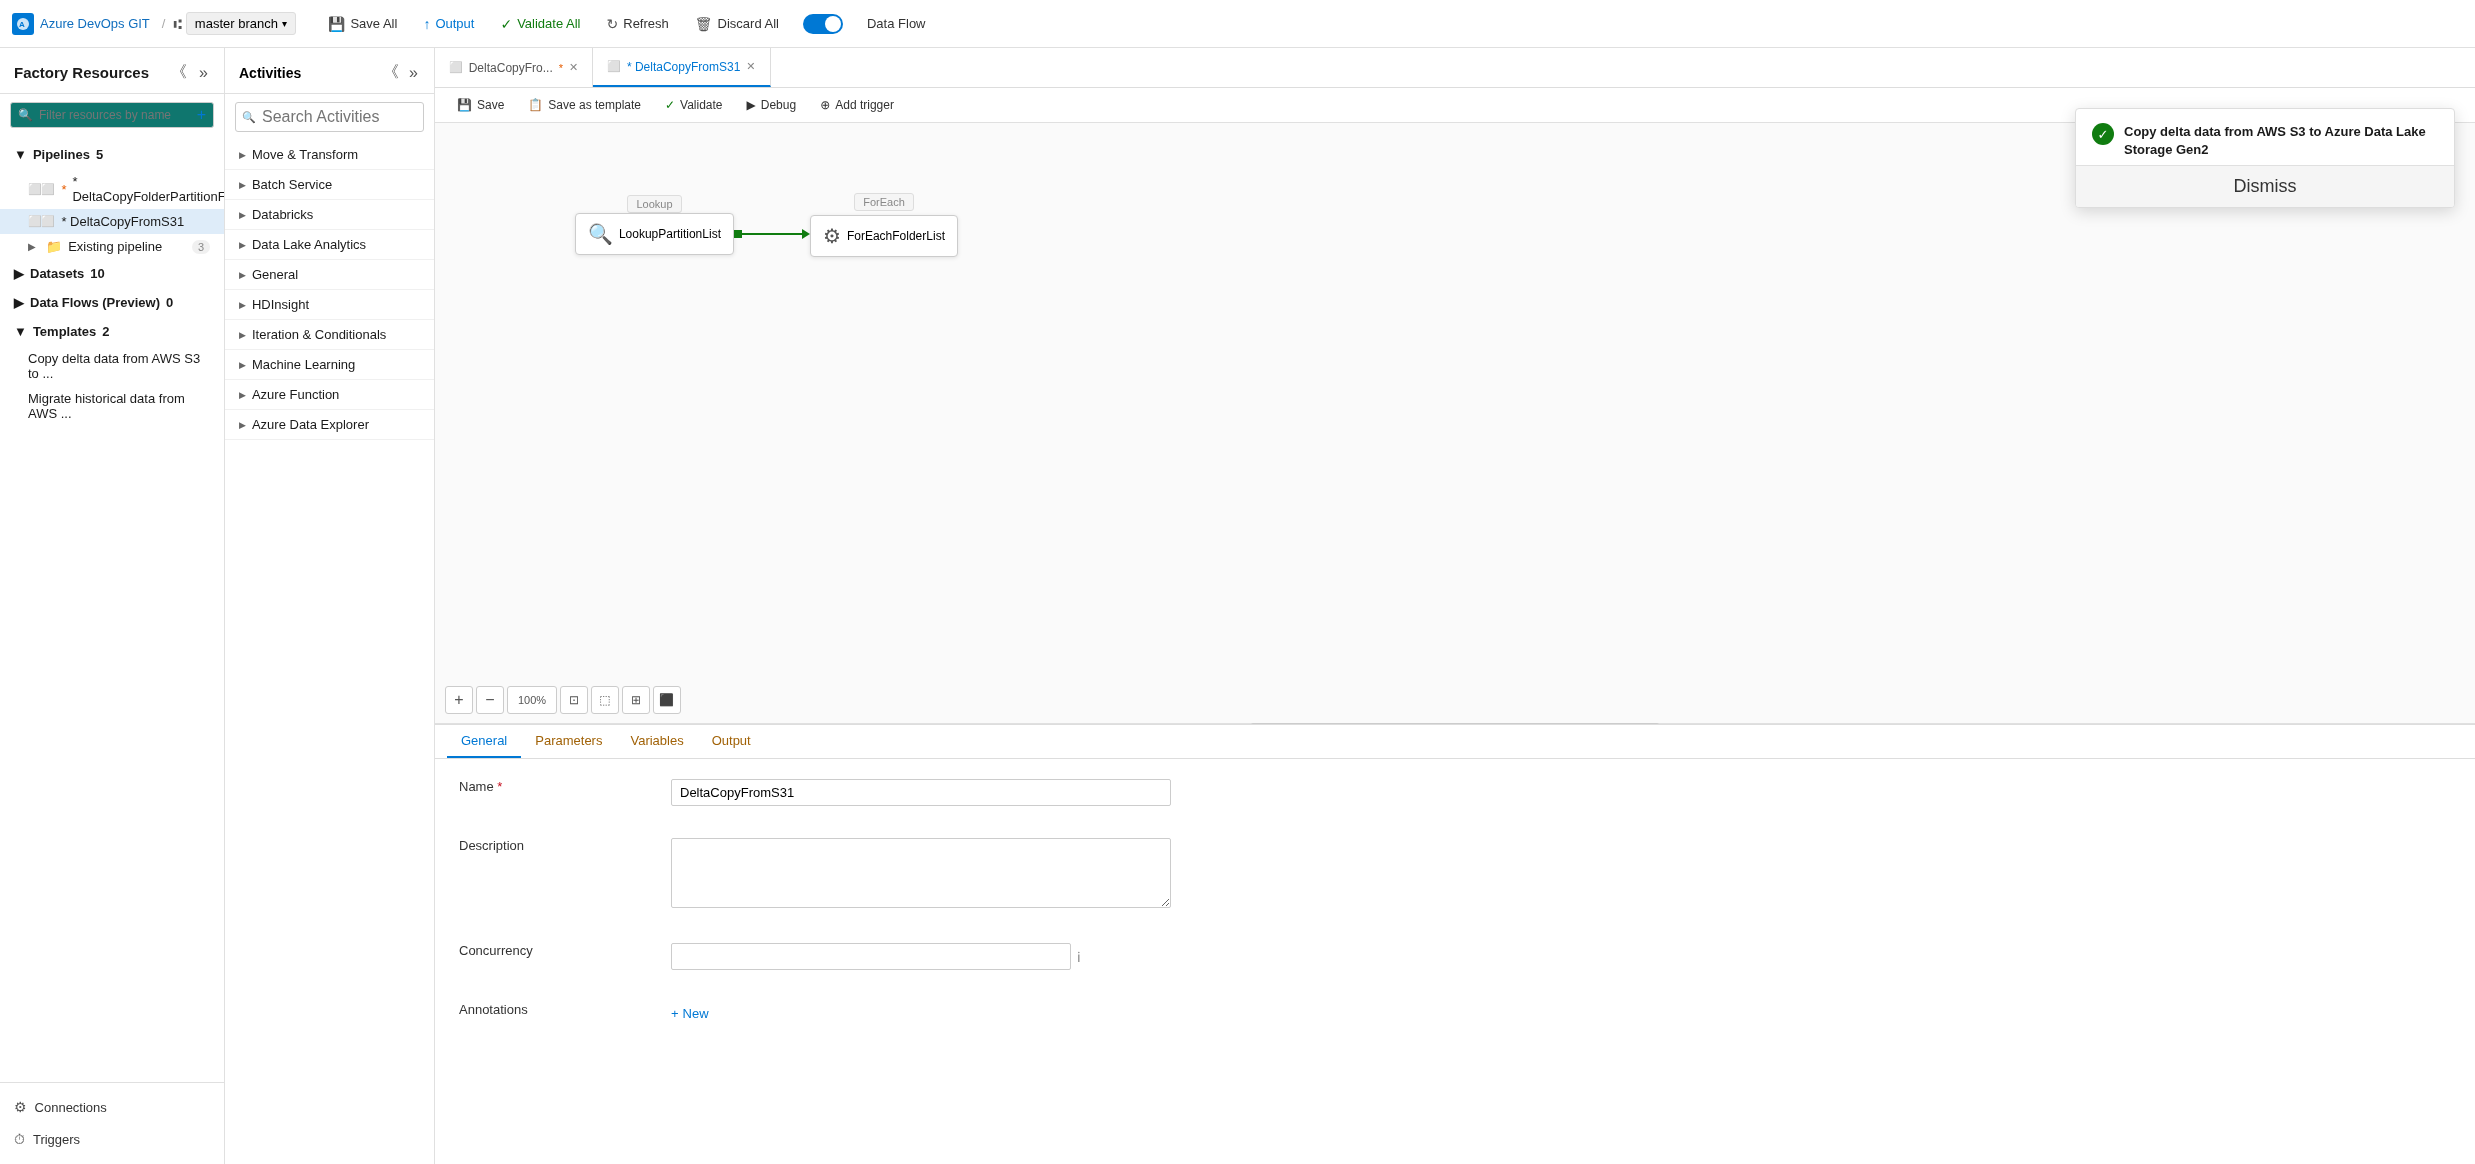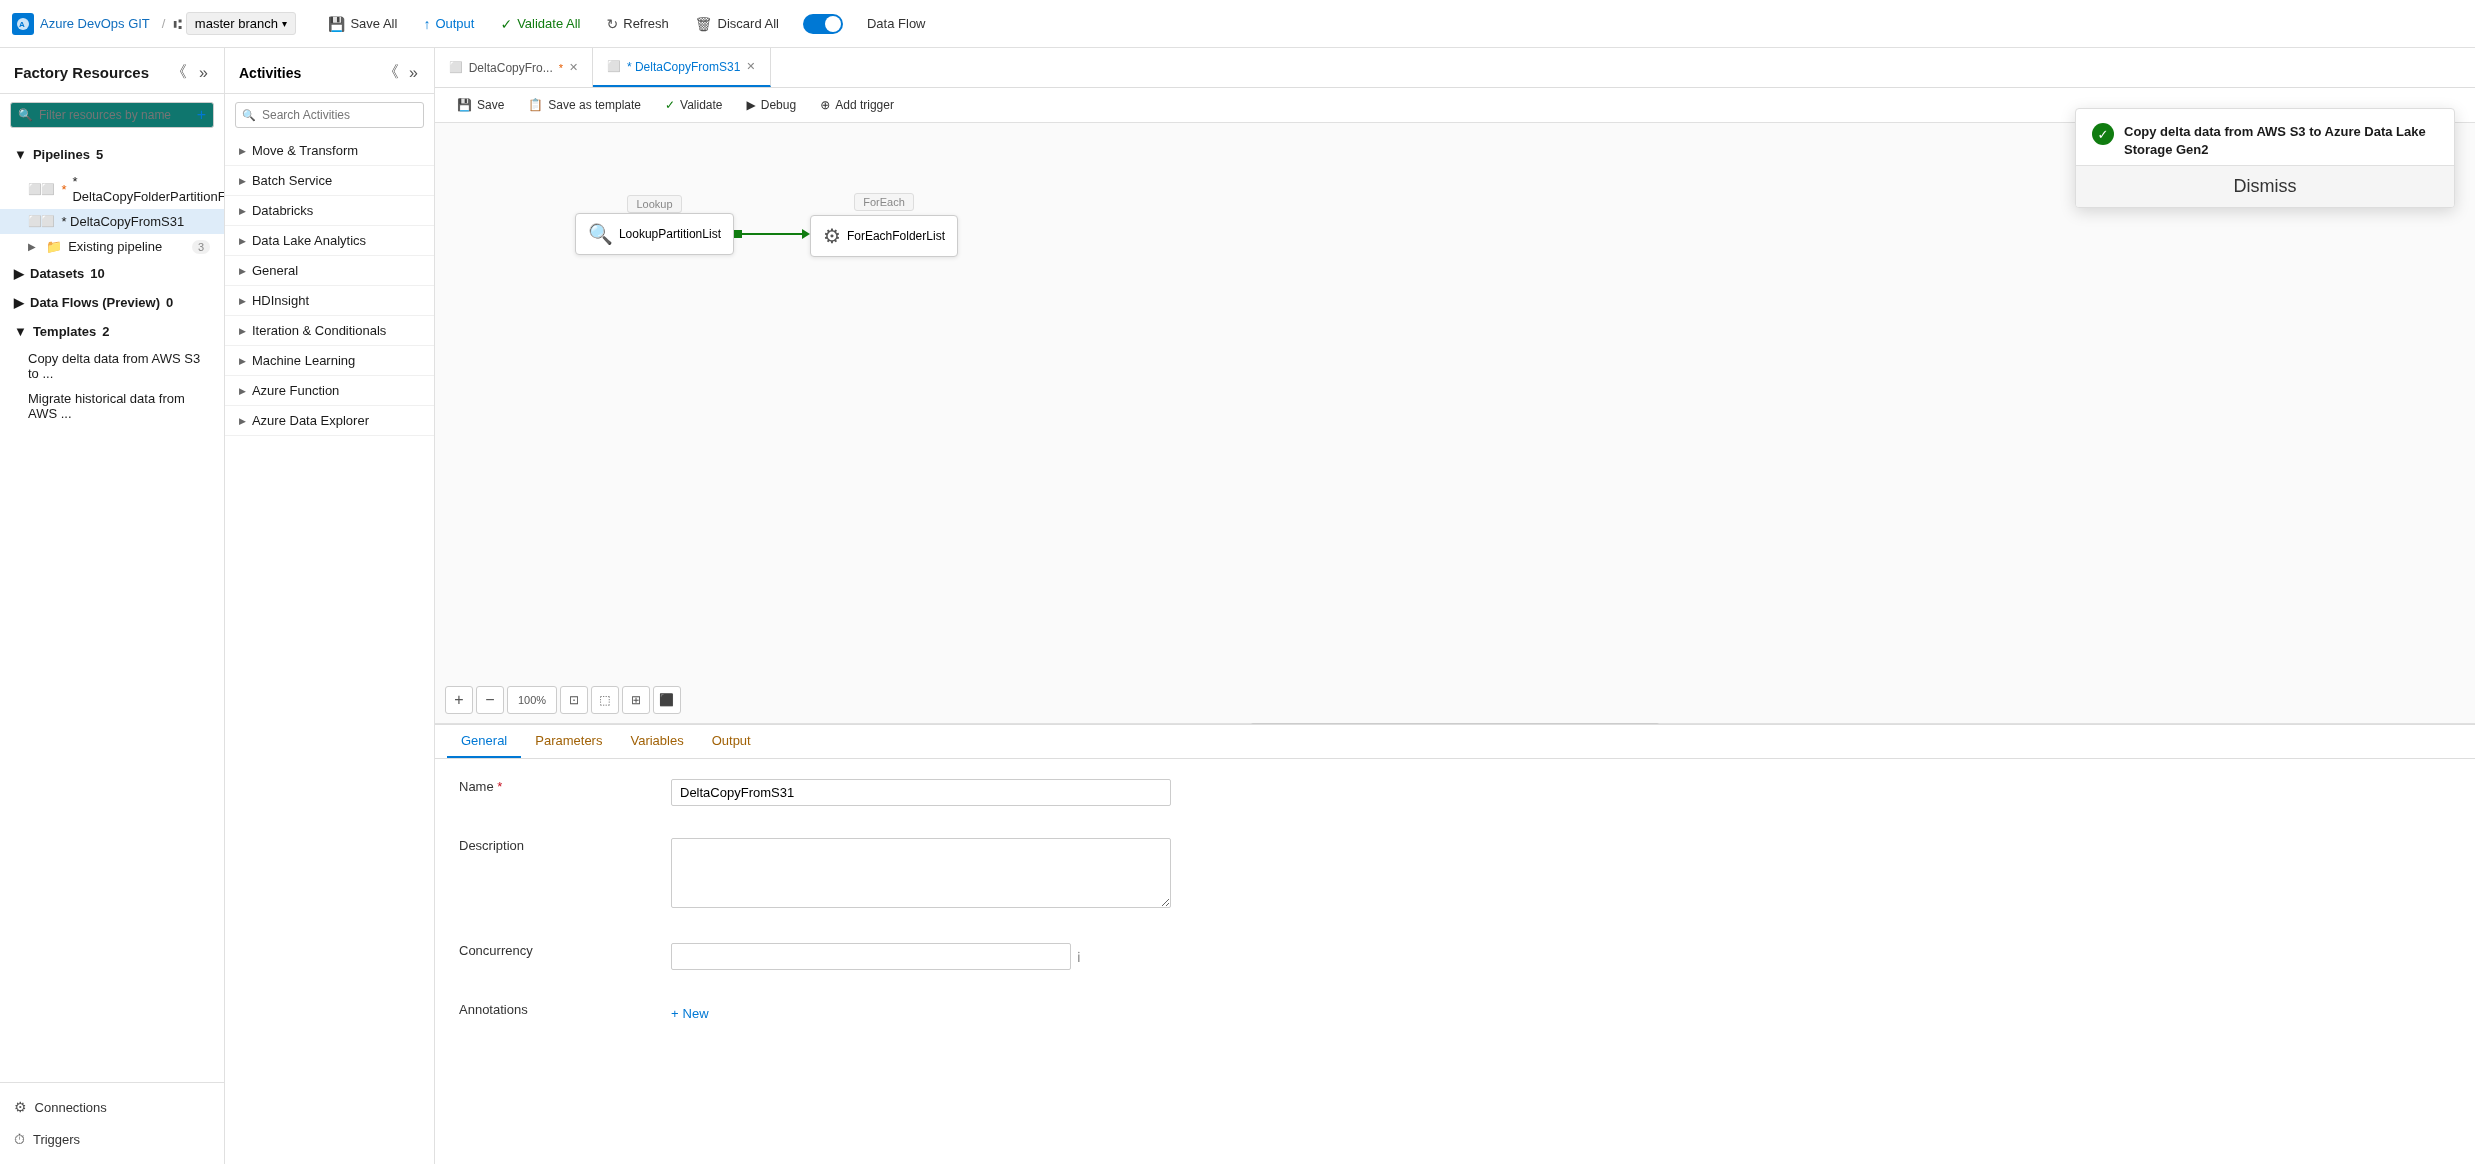--- a/index.html
+++ b/index.html
@@ -147,21 +147,21 @@
       padding: 12px 14px 8px 14px; border-bottom: 1px solid #e0e0e0;
     }
     .activities-title { font-size: 14px; font-weight: 600; }
     .activities-header-icons { display: flex; gap: 6px; }
     .activities-search {
       margin: 8px 10px;
       position: relative;
     }
     .activities-search input {
       width: 100%; padding: 5px 8px 5px 26px;
-      border: 1px solid #ccc; border-radius: 3px; font-size: 12px;
+      border: 1px solid #ccc; border-radius: 3px; font-size: 16px;
     }
     .activities-search .search-icon {
       position: absolute; left: 7px; top: 50%; transform: translateY(-50%);
       color: #888; font-size: 11px;
     }
     .activities-list { flex: 1; overflow-y: auto; }
     .activity-group {
       display: flex; align-items: center; gap: 6px;
       padding: 7px 14px; cursor: pointer; font-size: 13px; color: #1a1a1a;
       border-bottom: 1px solid #f0f0f0;

